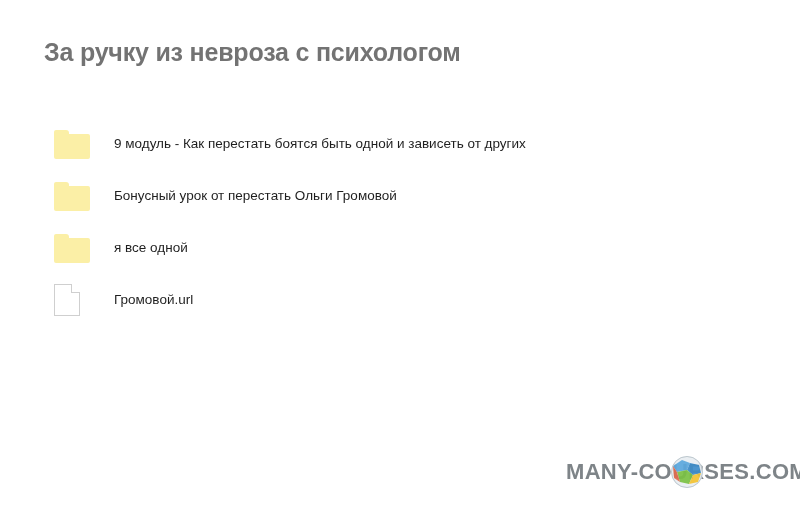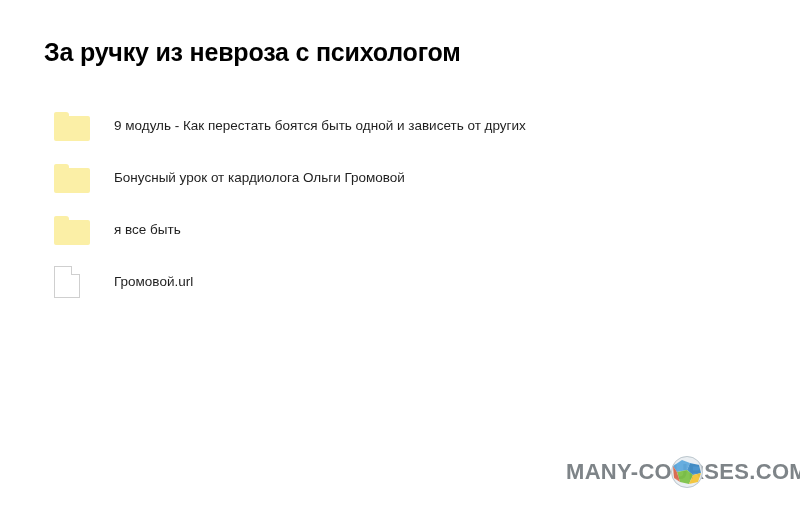--- a/index.html
+++ b/index.html
@@ -21,27 +21,27 @@
     height: 510px;
     box-sizing: border-box;
   }
   .page-title {
     position: absolute;
     left: 44px;
     top: 38px;
     font-size: 25px;
     font-weight: bold;
     letter-spacing: -0.2px;
-    color: #000000;
+    color: #737373;
     white-space: nowrap;
   }
   .file-list {
     position: absolute;
     left: 44px;
-    top: 100px;
+    top: 118px;
     width: 700px;
   }
   .file-row {
     display: flex;
     align-items: center;
     height: 52px;
   }
   .icon-cell {
     width: 70px;
     display: flex;
@@ -159,31 +159,31 @@
       <div class="file-label">9 модуль - Как перестать боятся быть одной и зависеть от других</div>
     </div>
 
     <div class="file-row">
       <div class="icon-cell">
         <div class="folder-icon">
           <div class="tab"></div>
           <div class="body"></div>
         </div>
       </div>
-      <div class="file-label">Бонусный урок от кардиолога Ольги Громовой</div>
+      <div class="file-label">Бонусный урок от перестать Ольги Громовой</div>
     </div>
 
     <div class="file-row">
       <div class="icon-cell">
         <div class="folder-icon">
           <div class="tab"></div>
           <div class="body"></div>
         </div>
       </div>
-      <div class="file-label">я все быть</div>
+      <div class="file-label">я все одной</div>
     </div>
 
     <div class="file-row">
       <div class="icon-cell">
         <div class="file-icon">
           <div class="sheet"></div>
           <div class="fold-cut"></div>
           <div class="fold"></div>
         </div>
       </div>

